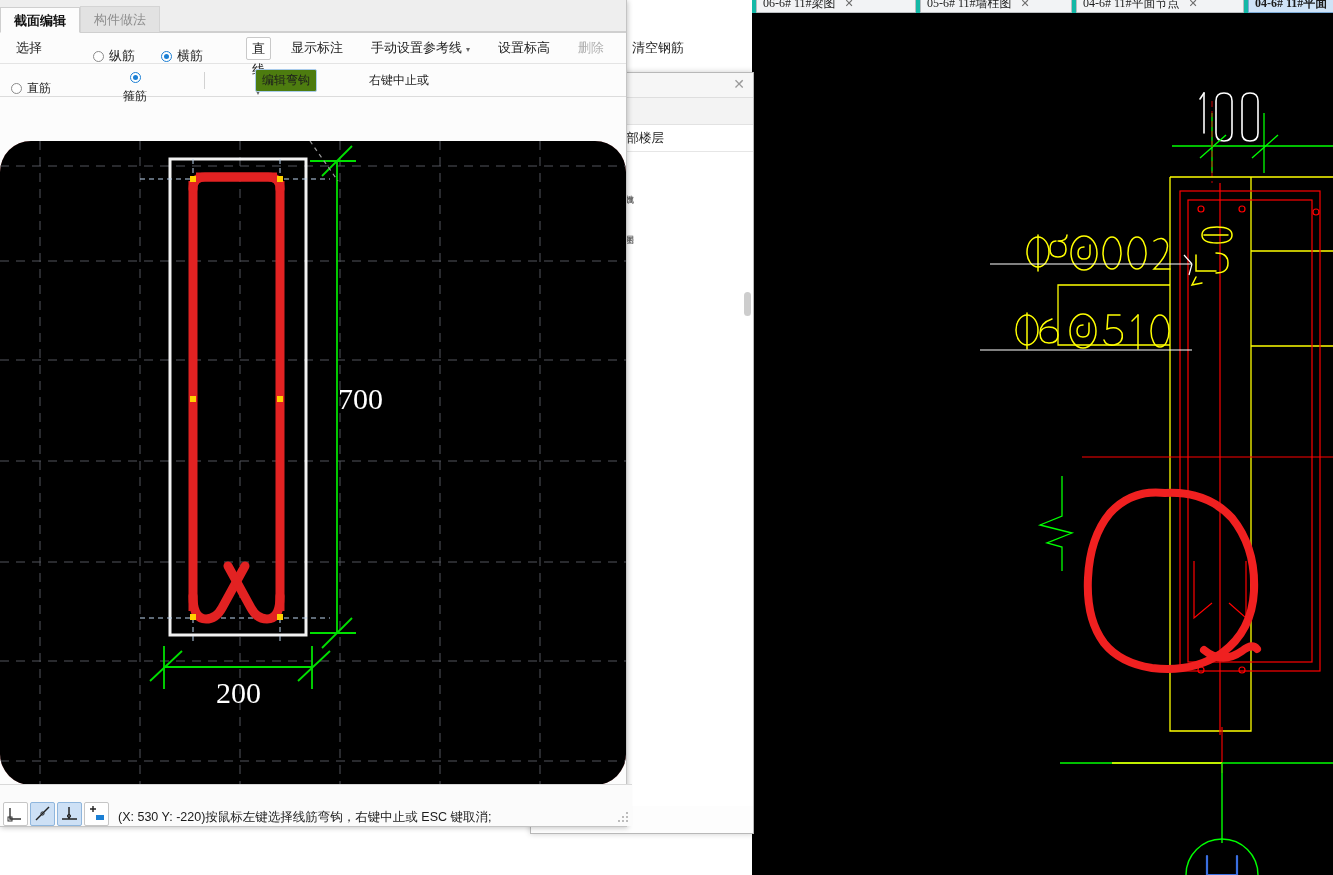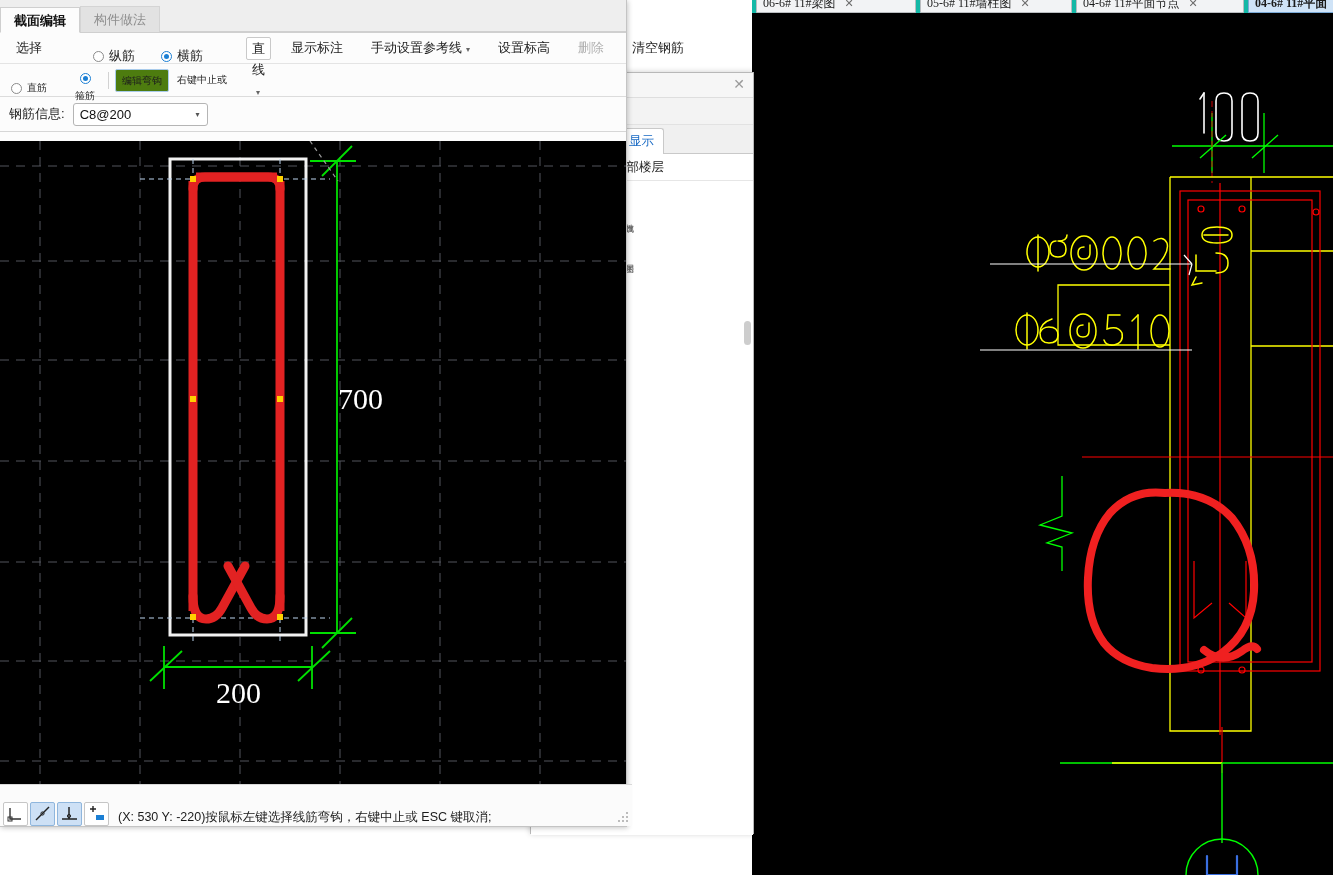--- a/index.html
+++ b/index.html
@@ -45,41 +45,41 @@
   #main-window{position:absolute;left:0;top:0;width:626px;height:826px;background:#fcfcfc;
     border-right:1px solid #c4c4c4;border-bottom:1px solid #c4c4c4;box-shadow:1px 1px 5px rgba(0,0,0,.22);}
 
   #tabstrip{height:32px;background:#eeeeee;border-bottom:1px solid #cfcfcf;display:flex;align-items:flex-end;}
   .mtab{height:26px;line-height:26px;padding:0 13px;font-size:13px;box-sizing:border-box;}
   .mtab.active{background:#fcfcfc;color:#121212;font-weight:bold;border:1px solid #cfcfcf;border-bottom:1px solid #fcfcfc;position:relative;top:1px;}
   .mtab.inactive{background:#e2e2e2;color:#8d8d8d;border:1px solid #d4d4d4;border-bottom:none;}
   #tabstrip-filler{flex:1;height:26px;border-bottom:1px solid #cfcfcf;}
 
   #toolbar1{height:30px;background:#fcfcfc;border-bottom:1px solid #e4e4e4;display:flex;align-items:center;padding:0 8px;gap:12px;font-size:13px;color:#1d1d1d;}
-  #toolbar2{height:32px;background:#fcfcfc;border-bottom:1px solid #dcdcdc;display:flex;align-items:center;padding:0 4px;font-size:10px;color:#1d1d1d;}
+  #toolbar2{height:32px;background:#fcfcfc;border-bottom:1px solid #dcdcdc;display:flex;align-items:center;padding:0 4px;font-size:12px;color:#1d1d1d;gap:44px;}
   .tbitem{padding:0 8px;height:22px;line-height:22px;white-space:nowrap;}
   .tbitem.dim{color:#b0b0b0;}
   .tbsep{width:1px;height:17px;background:#d2d2d2;margin:0 6px;}
   .boxed{border:1px solid #c9c9c9;border-radius:2px;background:#fff;padding:0 5px;height:21px;line-height:21px;}
   .caret{font-size:8px;color:#666;margin-left:4px;}
   .radio{display:inline-flex;align-items:center;gap:5px;padding:0 7px;white-space:nowrap;margin-top:16px;}
   .rdot{width:11px;height:11px;border:1px solid #8b8b8b;border-radius:50%;background:#fff;box-sizing:border-box;display:inline-block;position:relative;}
   .rdot.on{border-color:#1b7fd4;}
   .rdot.on:after{content:"";position:absolute;left:2px;top:2px;width:5px;height:5px;border-radius:50%;background:#1b7fd4;}
   .hl{background:#4d7c0f;border:1px solid #a9cbeb;border-radius:2px;padding:0 6px;height:21px;line-height:21px;}
 
   #ribbon3{height:34px;background:#fcfcfc;border-bottom:1px solid #d6d6d6;display:flex;align-items:center;padding:0 9px;font-size:13px;color:#1d1d1d;}
   #rebar-label{margin-right:8px;}
   #rebar-combo{width:135px;height:23px;border:1px solid #b5b5b5;border-radius:3px;background:#fff;
     display:flex;align-items:center;padding:0 6px;box-sizing:border-box;position:relative;}
   #rebar-combo span.val{font-size:13px;color:#101010;}
   #rebar-combo span.cv{position:absolute;right:7px;font-size:8px;color:#555;}
 
   
-  #canvas-wrap{position:absolute;left:0;top:141px;width:626px;height:644px;background:#fca5a5;overflow:hidden;}
+  #canvas-wrap{position:absolute;left:0;top:141px;width:626px;height:644px;background:#fca5a5;overflow:hidden;border-radius:31px;}
   #canvas{position:absolute;left:0;top:0;width:626px;height:644px;}
 
   
   #statusbar{position:absolute;left:0;bottom:0;width:626px;height:41px;background:#fbfbfb;border-top:1px solid #d9d9d9;display:flex;align-items:flex-end;padding:0 3px;}
   .sbbtn{width:25px;height:24px;border:1px solid #c6c6c6;background:#fff;margin-right:2px;border-radius:2px;position:relative;box-sizing:border-box;}
   .sbbtn.on{background:#cde0f5;border-color:#8fb6dd;}
   #status-text{margin-left:7px;font-size:12.5px;color:#1a1a1a;white-space:nowrap;}
   #grip{position:absolute;right:3px;bottom:3px;width:11px;height:11px;opacity:.55;}
 </style>
 </head>
@@ -228,23 +228,20 @@
       </g>
     </svg>
   </div>
 </div>
 
 <div id="hidden-dialog">
   <div id="hd-titlebar">
     <span id="hd-close">✕</span>
   </div>
   <div id="hd-toolrow"></div>
-  <div id="hd-tabstrip">
-    <div id="hd-tab">显示</div>
-  </div>
   <div id="hd-radiorow">
     <span>相邻楼层</span>
     <span class="rdot"></span>
     <span>全部楼层</span>
   </div>
   <div id="hd-body">
     <div class="hd-vtext" style="top:38px;">属性</div>
     <div class="hd-vtext" style="top:78px;">图层</div>
     <div id="hd-scroll"></div>
   </div>
@@ -289,27 +286,20 @@
     </div>
     <div class="radio" style="margin-left:14px;flex-direction:column;">
       <span class="rdot on"></span>
       <span>箍筋</span>
     </div>
     <div class="tbsep"></div>
     <div class="hl">编辑弯钩</div>
     <div class="tbitem">右键中止或</div>
   </div>
 
-  <div id="ribbon3">
-    <span id="rebar-label">钢筋信息:</span>
-    <div id="rebar-combo">
-      <span class="val">C8@200</span>
-      <span class="cv">▾</span>
-    </div>
-  </div>
 
   <div id="canvas-wrap">
     <svg id="canvas" viewBox="0 0 626 644">
       <rect x="0" y="0" width="626" height="644" fill="#000000"></rect>
 
       <g stroke="#53555c" stroke-width="1" stroke-dasharray="9 7">
         <line x1="0" y1="25" x2="626" y2="25"></line>
         <line x1="0" y1="120" x2="626" y2="120"></line>
         <line x1="0" y1="219" x2="626" y2="219"></line>
         <line x1="0" y1="320" x2="626" y2="320"></line>

